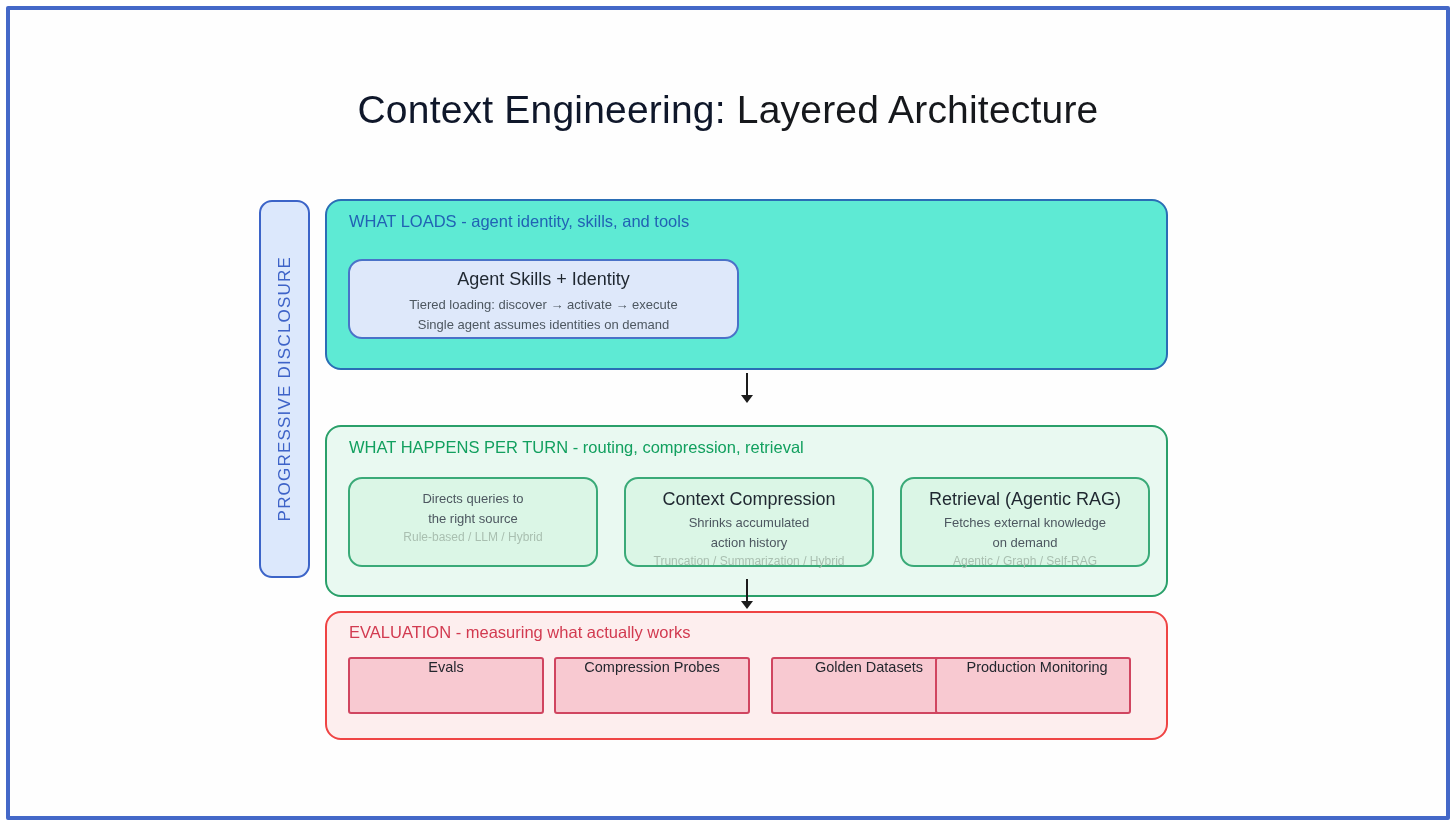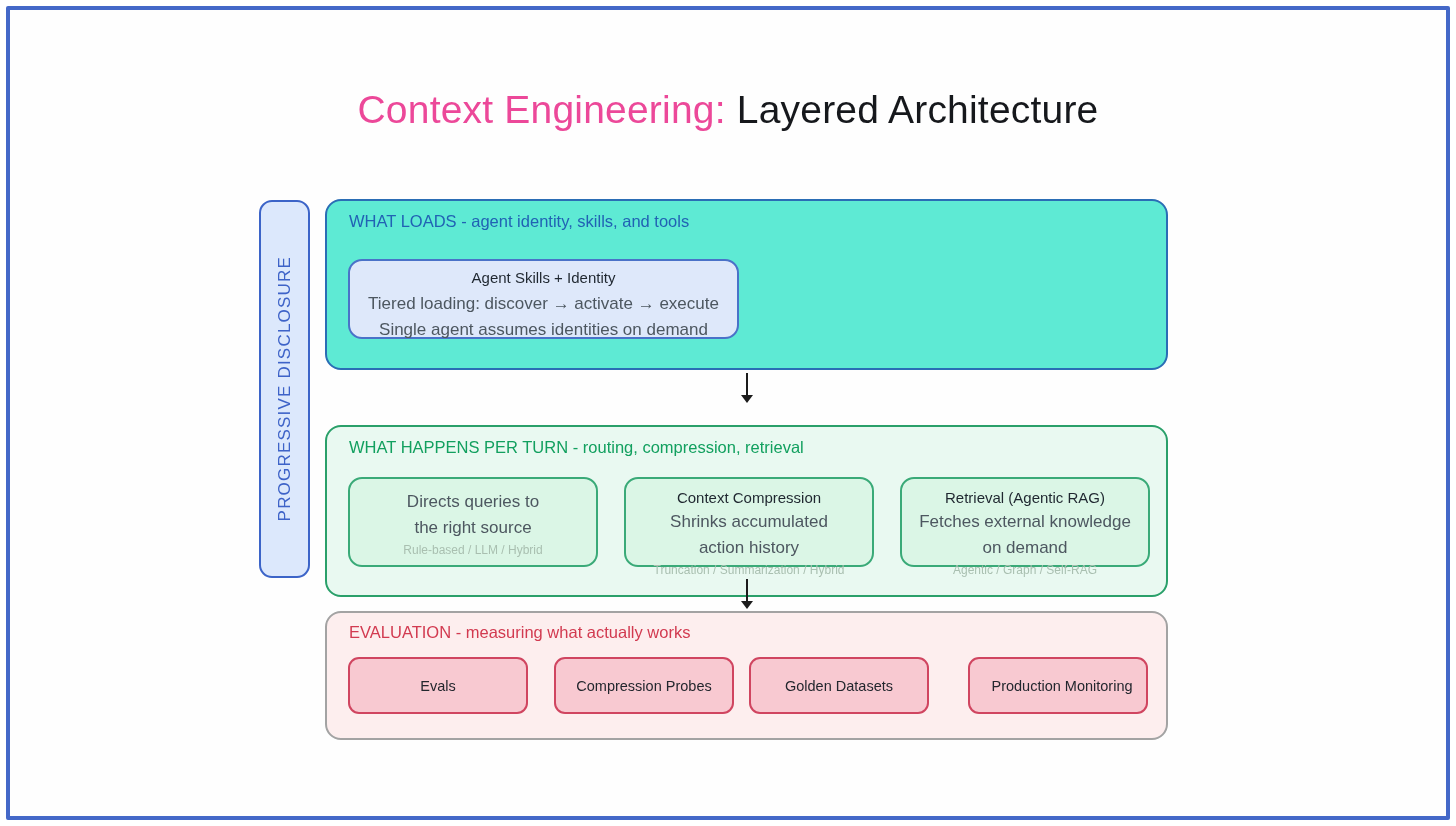--- a/index.html
+++ b/index.html
@@ -1,46 +1,46 @@
 <!DOCTYPE html>
 <html><head>
 <meta charset="utf-8">
 <style>
   html,body{margin:0;padding:0;background:#ffffff;}
   body{font-family:"Liberation Sans", sans-serif;}
   .page{position:relative;width:1456px;height:826px;background:#ffffff;overflow:hidden;}
   .frame{position:absolute;left:6px;top:6px;width:1436px;height:806px;border:4px solid #4468c8;border-radius:2px;background:#fefefe;}
   .title{position:absolute;left:0;top:88px;width:100%;text-align:center;font-size:39px;font-weight:500;letter-spacing:.2px;}
-  .title .t1{color:#ec4899;}
+  .title .t1{color:#0f172a;}
   .title .t2{color:#16181c;margin-top:36px;}
   .sidebar{position:absolute;left:259px;top:200px;width:51px;height:378px;background:#dce8fc;border:2px solid #3c64c8;border-radius:13px;box-sizing:border-box;display:flex;align-items:center;justify-content:center;}
   .sidebar span{writing-mode:vertical-rl;transform:rotate(180deg);color:#3e63c8;font-size:17px;font-weight:500;letter-spacing:1.2px;white-space:nowrap;}
   .layer{position:absolute;left:325px;width:843px;border-radius:16px;box-sizing:border-box;}
   .layer1{top:199px;height:171px;background:#5eead4;border:2px solid #2a6db5;}
   .layer2{top:425px;height:172px;background:#e9f9f1;border:2px solid #2aa06a;}
-  .layer3{top:611px;height:129px;background:#fdeeee;border:2px solid #a3a3a3;}
+  .layer3{top:611px;height:129px;background:#fdeeee;border:2px solid #ef4444;}
   .layer-header{position:absolute;left:22px;top:11px;font-size:16.5px;font-weight:500;}
   .layer1 .layer-header{color:#2162b4;}
   .layer2 .layer-header{color:#12a05f;}
   .layer3 .layer-header{color:#d23a50;top:10px;}
   .box{position:absolute;box-sizing:border-box;border-radius:14px;text-align:center;}
-  .box .box-title{font-size:15px;font-weight:500;color:#1f2730;}
-  .box .box-sub{font-size:17px;color:#4d5760;line-height:1.55;}
+  .box .box-title{font-size:18px;font-weight:500;color:#1f2730;}
+  .box .box-sub{font-size:13px;color:#4d5760;line-height:1.55;}
   .box .box-faint{font-size:12px;line-height:1.45;}
   .bluebox{background:#dee8fa;border:2px solid #4a72c8;top:58px;height:80px;padding-top:8px;}
   .bluebox .box-title{margin-bottom:5px;}
   .bbox-a{left:21px;width:391px;}
   .bbox-b{left:443px;width:380px;}
   .greenbox{background:#dbf6e6;border:2px solid #3aaa78;top:50px;height:90px;width:250px;padding-top:10px;}
   .greenbox .box-title{margin-bottom:3px;}
   .greenbox .box-faint{color:#a9bfb0;}
   .gbox-1{left:21px;} .gbox-2{left:297px;} .gbox-3{left:573px;text-align:center;}
-  .redbox{background:#f8c9d1;border:2px solid #d04560;border-radius:11px;top:44px;height:57px;width:180px;display:flex;align-items:center;justify-content:center;}
+  .redbox{background:#f8c9d1;border:2px solid #d04560;border-radius:3px;top:44px;height:57px;width:196px;display:flex;align-items:flex-start;justify-content:center;}
   .redbox .box-title{font-size:14.5px;font-weight:500;color:#23272e;}
-  .rbox-1{left:21px;} .rbox-2{left:227px;} .rbox-3{left:422px;} .rbox-4{left:641px;padding-left:8px;}
+  .rbox-1{left:21px;} .rbox-2{left:227px;} .rbox-3{left:444px;} .rbox-4{left:608px;padding-left:8px;}
   .arrow{position:absolute;left:739px;width:16px;height:30px;}
   .arrow1{top:373px;} .arrow2{top:579px;}
 </style>
 </head>
 <body>
 
 <div class="page">
   <div class="frame"></div>
 
   <div class="title">

